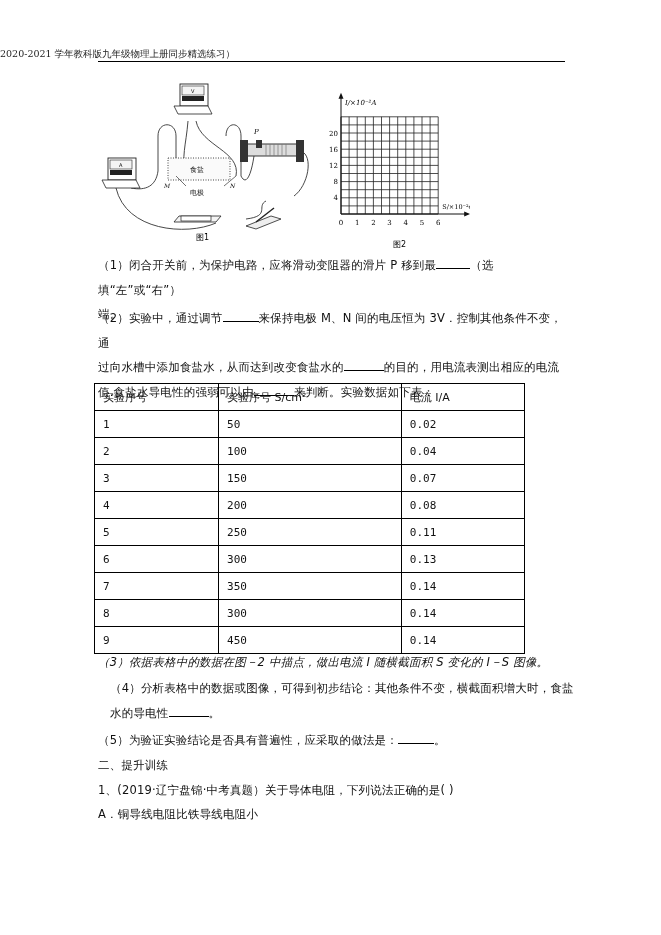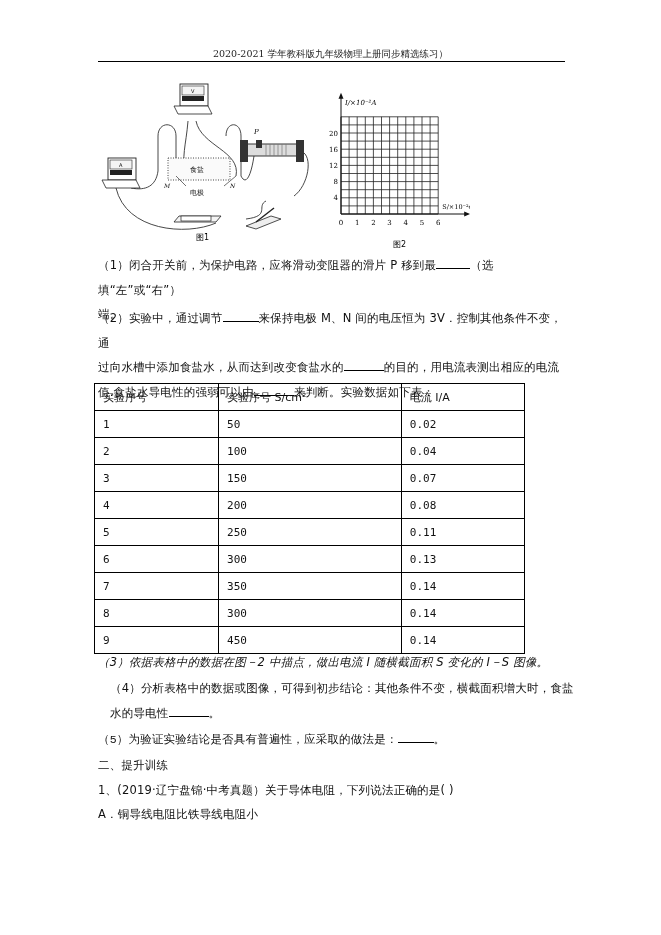--- a/index.html
+++ b/index.html
@@ -1,18 +1,18 @@
 <!DOCTYPE html>
 <html><head>
 <meta charset="utf-8">
 <style>
   html, body { margin:0; padding:0; background:#ffffff; }
   body { width:661px; height:935px; position:relative; overflow:hidden;
          font-family:"DejaVu Sans", "Liberation Sans", sans-serif; color:#111; }
-  .header-title { position:absolute; left:0; width:661px; top:48px; text-align:center;
+  .header-title { position:absolute; left:0; width:661px; top:48px; 
                   font-family:"DejaVu Serif", "Liberation Serif", serif; font-size:9.5px; color:#222; }
   .header-rule { position:absolute; left:98px; width:467px; top:61px; height:0; border-top:1.3px solid #000; }
   .fig { position:absolute; }
   .fig svg { display:block; }
   .para { position:absolute; left:98px; width:467px; font-size:11.5px; line-height:24.5px; letter-spacing:0.2px; }
   .blank { display:inline-block; border-bottom:1px solid #000; height:12px; vertical-align:baseline; }
   table.data { position:absolute; left:94px; top:383px; width:431px; border-collapse:collapse;
                font-size:11px; }
   table.data td, table.data th { border:1px solid #000; height:26px; padding:0 0 0 8px; text-align:left;
                font-weight:normal; font-family:"DejaVu Sans Mono","Liberation Mono",monospace; }
@@ -212,21 +212,21 @@
 
 <div class="para" style="top:650px;font-style:italic;">
   <span>（3）依据表格中的数据在图－2 中描点，做出电流 I 随横截面积 S 变化的 I－S 图像。</span>
 </div>
 
 <div class="para" style="top:676px;margin-left:12px;">
   <span>（4）分析表格中的数据或图像，可得到初步结论：其他条件不变，横截面积增大时，食盐</span><br>
   <span>水的导电性</span><span class="blank" style="width:40px;"></span><span>。</span>
 </div>
 
-<div class="para" style="top:728px;font-family:Liberation Mono, monospace;">
+<div class="para" style="top:728px;">
   <span>（5）为验证实验结论是否具有普遍性，应采取的做法是：</span><span class="blank" style="width:36px;"></span><span>。</span>
 </div>
 
 <div class="para" style="top:753px;">
   <span>二、提升训练</span><br>
   <span>1、(2019·辽宁盘锦·中考真题）关于导体电阻，下列说法正确的是(     )</span><br>
   <span>A．铜导线电阻比铁导线电阻小</span><br>
 </div>
 
 </body></html>

